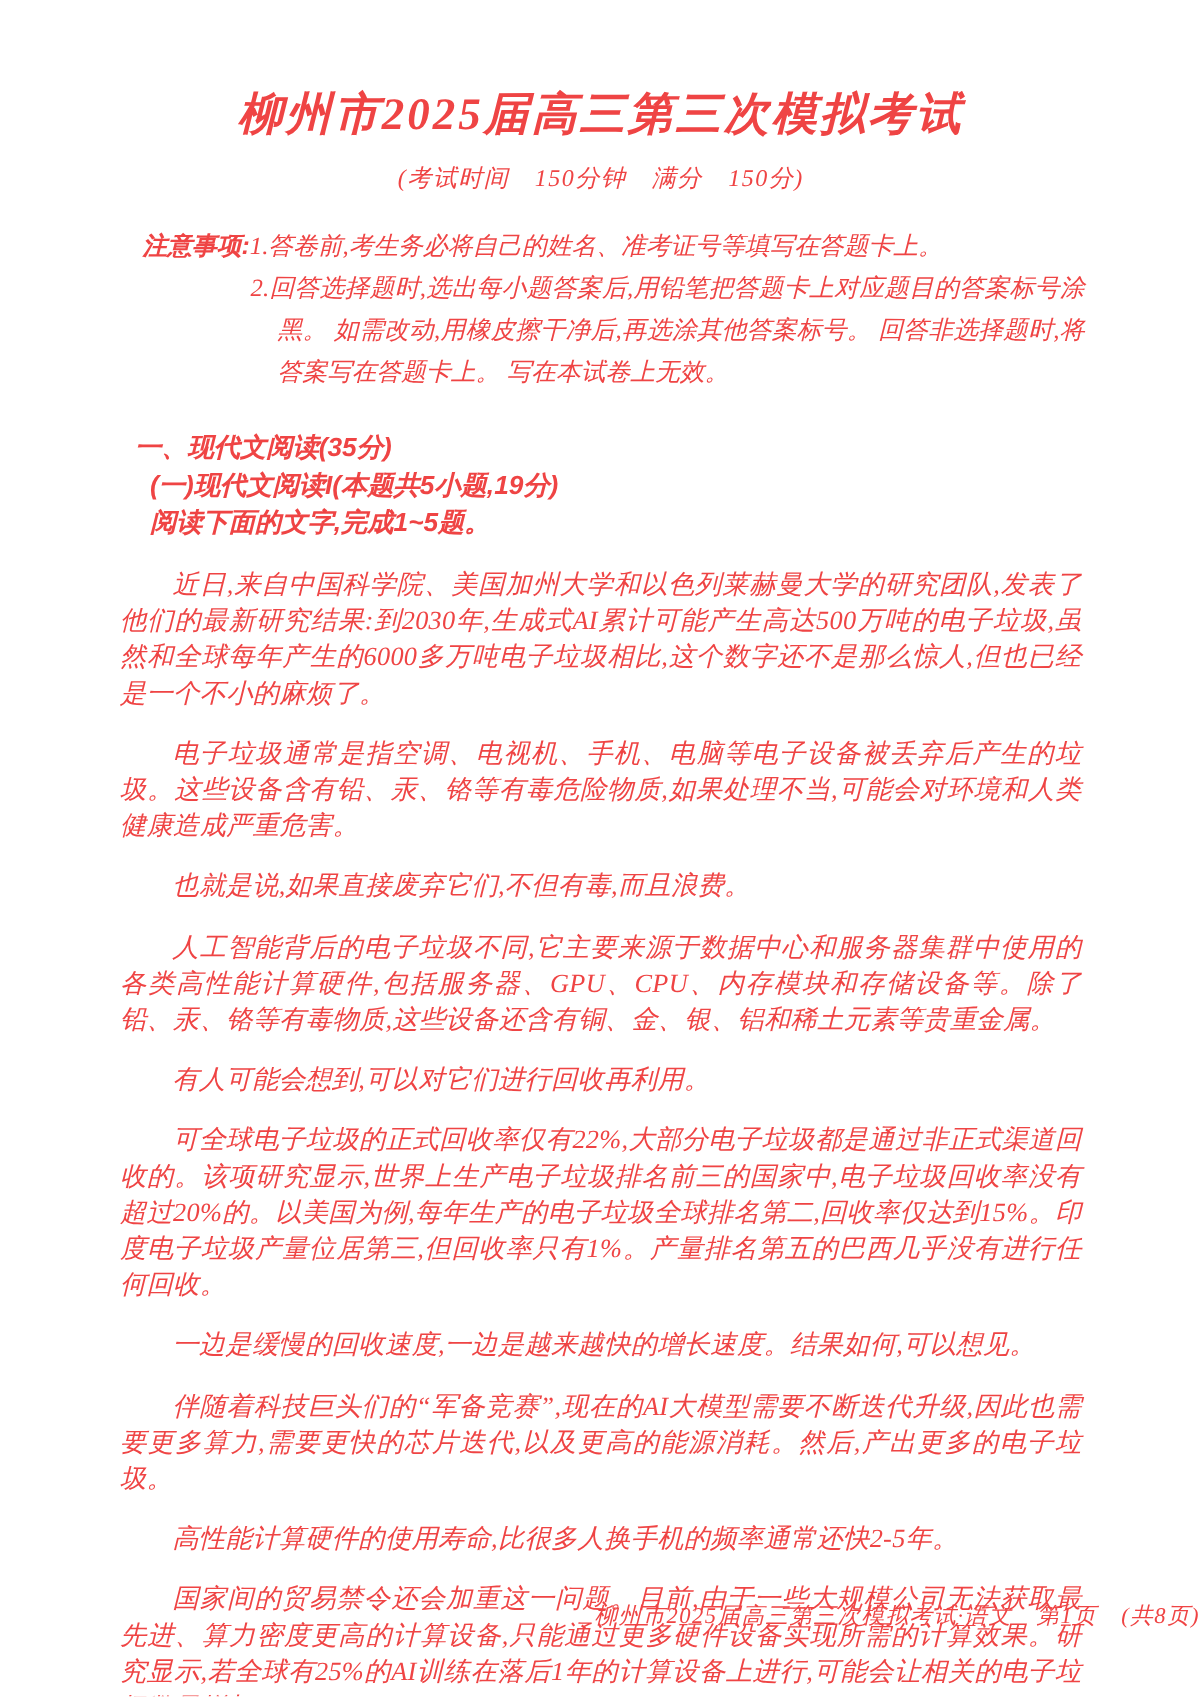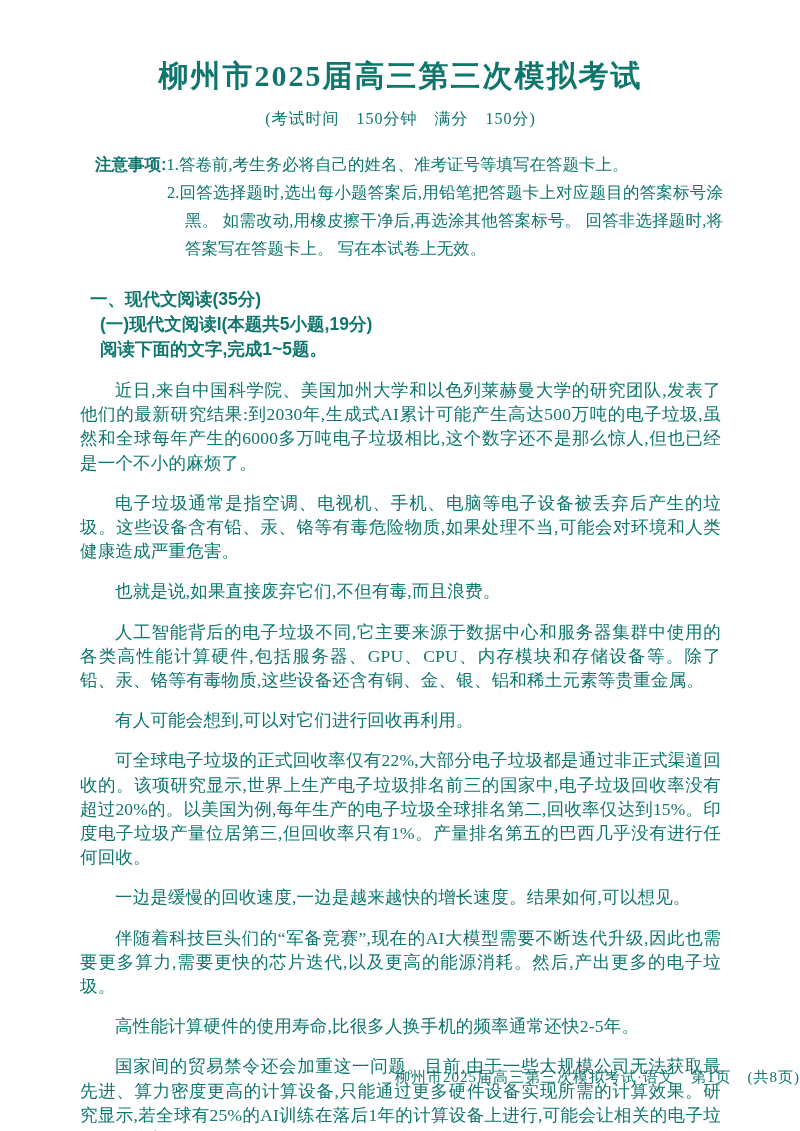--- a/index.html
+++ b/index.html
@@ -4,23 +4,24 @@
 <style>
   html, body { margin: 0; padding: 0; background: #ffffff; }
   .page {
     position: relative;
     width: 800px;
     height: 1131px;
     margin: 0 auto;
     background: #ffffff;
     box-sizing: border-box;
     padding: 50px 63px 0 64px;
-    color: #0f766e;
+    color: #ef4444;
     font-family: "Liberation Serif", "DejaVu Serif", serif;
     overflow: hidden;
+    font-style: italic;
   }
   .exam-title {
     margin: 6px 0 0 0;
     text-align: center;
     font-size: 30px;
     font-weight: bold;
     letter-spacing: 2px;
     font-family: "Liberation Serif", "DejaVu Serif", serif;
   }
   .subject-title {

